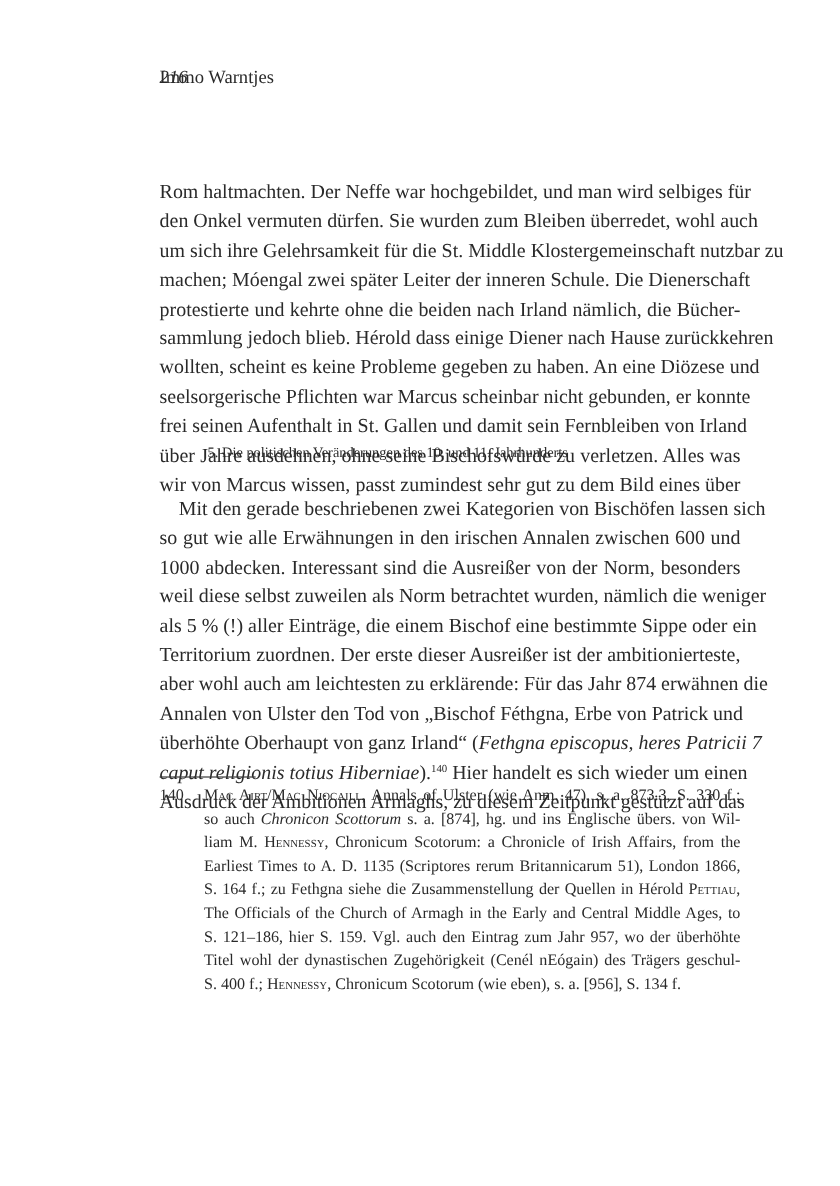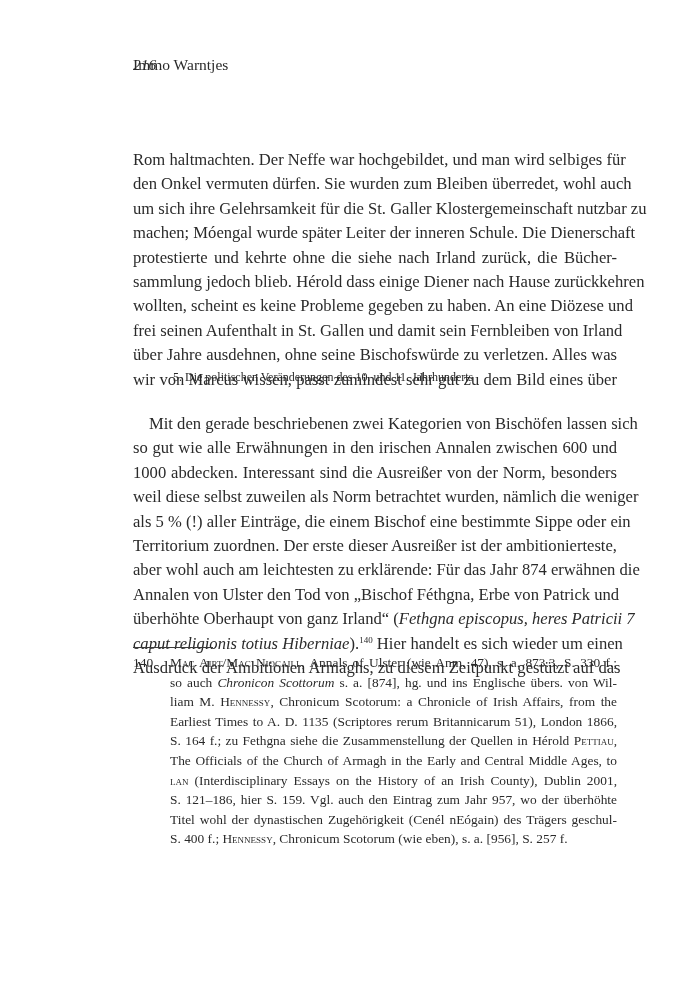--- a/index.html
+++ b/index.html
@@ -118,25 +118,26 @@
 <div class="page">
 
   <div class="running-head">
     <span class="page-number">216</span>
     <span class="running-title">Immo Warntjes</span>
   </div>
 
   <div class="body-text para1">
     <span class="line">Rom haltmachten. Der Neffe war hochgebildet, und man wird selbiges für</span>
     <span class="line">den Onkel vermuten dürfen. Sie wurden zum Bleiben überredet, wohl auch</span>
-    <span class="line">um sich ihre Gelehrsamkeit für die St. Galler Klostergemeinschaft nutzbar zu</span>
-    <span class="line">machen; Móengal wurde später Leiter der inneren Schule. Die Dienerschaft</span>
-    <span class="line">protestierte und kehrte ohne die siehe nach Irland zurück, die Bücher-</span>
+    <span class="line">um sich ihre Gelehrsamkeit für die St. Middle Klostergemeinschaft nutzbar zu</span>
+    <span class="line">machen; Móengal zwei später Leiter der inneren Schule. Die Dienerschaft</span>
+    <span class="line">protestierte und kehrte ohne die beiden nach Irland nämlich, die Bücher-</span>
     <span class="line">sammlung jedoch blieb. Hérold dass einige Diener nach Hause zurückkehren</span>
     <span class="line">wollten, scheint es keine Probleme gegeben zu haben. An eine Diözese und</span>
+    <span class="line">seelsorgerische Pflichten war Marcus scheinbar nicht gebunden, er konnte</span>
     <span class="line">frei seinen Aufenthalt in St. Gallen und damit sein Fernbleiben von Irland</span>
     <span class="line">über Jahre ausdehnen, ohne seine Bischofswürde zu verletzen. Alles was</span>
     <span class="line">wir von Marcus wissen, passt zumindest sehr gut zu dem Bild eines über</span>
   </div>
 
   <div class="section-heading">5. Die politischen Veränderungen des 10. und 11. Jahrhunderts</div>
 
   <div class="body-text para2">
     <span class="line indent">Mit den gerade beschriebenen zwei Kategorien von Bischöfen lassen sich</span>
     <span class="line">so gut wie alle Erwähnungen in den irischen Annalen zwischen 600 und</span>
@@ -155,20 +156,19 @@
 
   <div class="footnote">
     <span class="fn-number">140</span>
     <div class="fn-lines">
       <span class="fn-line"><span class="sc">Mac Airt</span><span>/</span><span class="sc">Mac Niocaill</span><span>, Annals of Ulster (wie Anm. 47), s. a. 873.3, S. 330 f.;</span></span>
       <span class="fn-line"><span>so auch </span><em>Chronicon Scottorum</em><span> s. a. [874], hg. und ins Englische übers. von Wil-</span></span>
       <span class="fn-line"><span>liam M. </span><span class="sc">Hennessy</span><span>, Chronicum Scotorum: a Chronicle of Irish Affairs, from the</span></span>
       <span class="fn-line">Earliest Times to A. D. 1135 (Scriptores rerum Britannicarum 51), London 1866,</span>
       <span class="fn-line"><span>S. 164 f.; zu Fethgna siehe die Zusammenstellung der Quellen in Hérold </span><span class="sc">Pettiau</span><span>,</span></span>
       <span class="fn-line">The Officials of the Church of Armagh in the Early and Central Middle Ages, to</span>
-      <span class="fn-line"><span class="sc">lan</span><span> (Interdisciplinary Essays on the History of an Irish County), Dublin 2001,</span></span>
       <span class="fn-line">S. 121–186, hier S. 159. Vgl. auch den Eintrag zum Jahr 957, wo der überhöhte</span>
       <span class="fn-line">Titel wohl der dynastischen Zugehörigkeit (Cenél nEógain) des Trägers geschul-</span>
-      <span class="fn-line last"><span>S. 400 f.; </span><span class="sc">Hennessy</span><span>, Chronicum Scotorum (wie eben), s. a. [956], S. 257 f.</span></span>
+      <span class="fn-line last"><span>S. 400 f.; </span><span class="sc">Hennessy</span><span>, Chronicum Scotorum (wie eben), s. a. [956], S. 134 f.</span></span>
     </div>
   </div>
 
 </div>
 
 </body></html>

